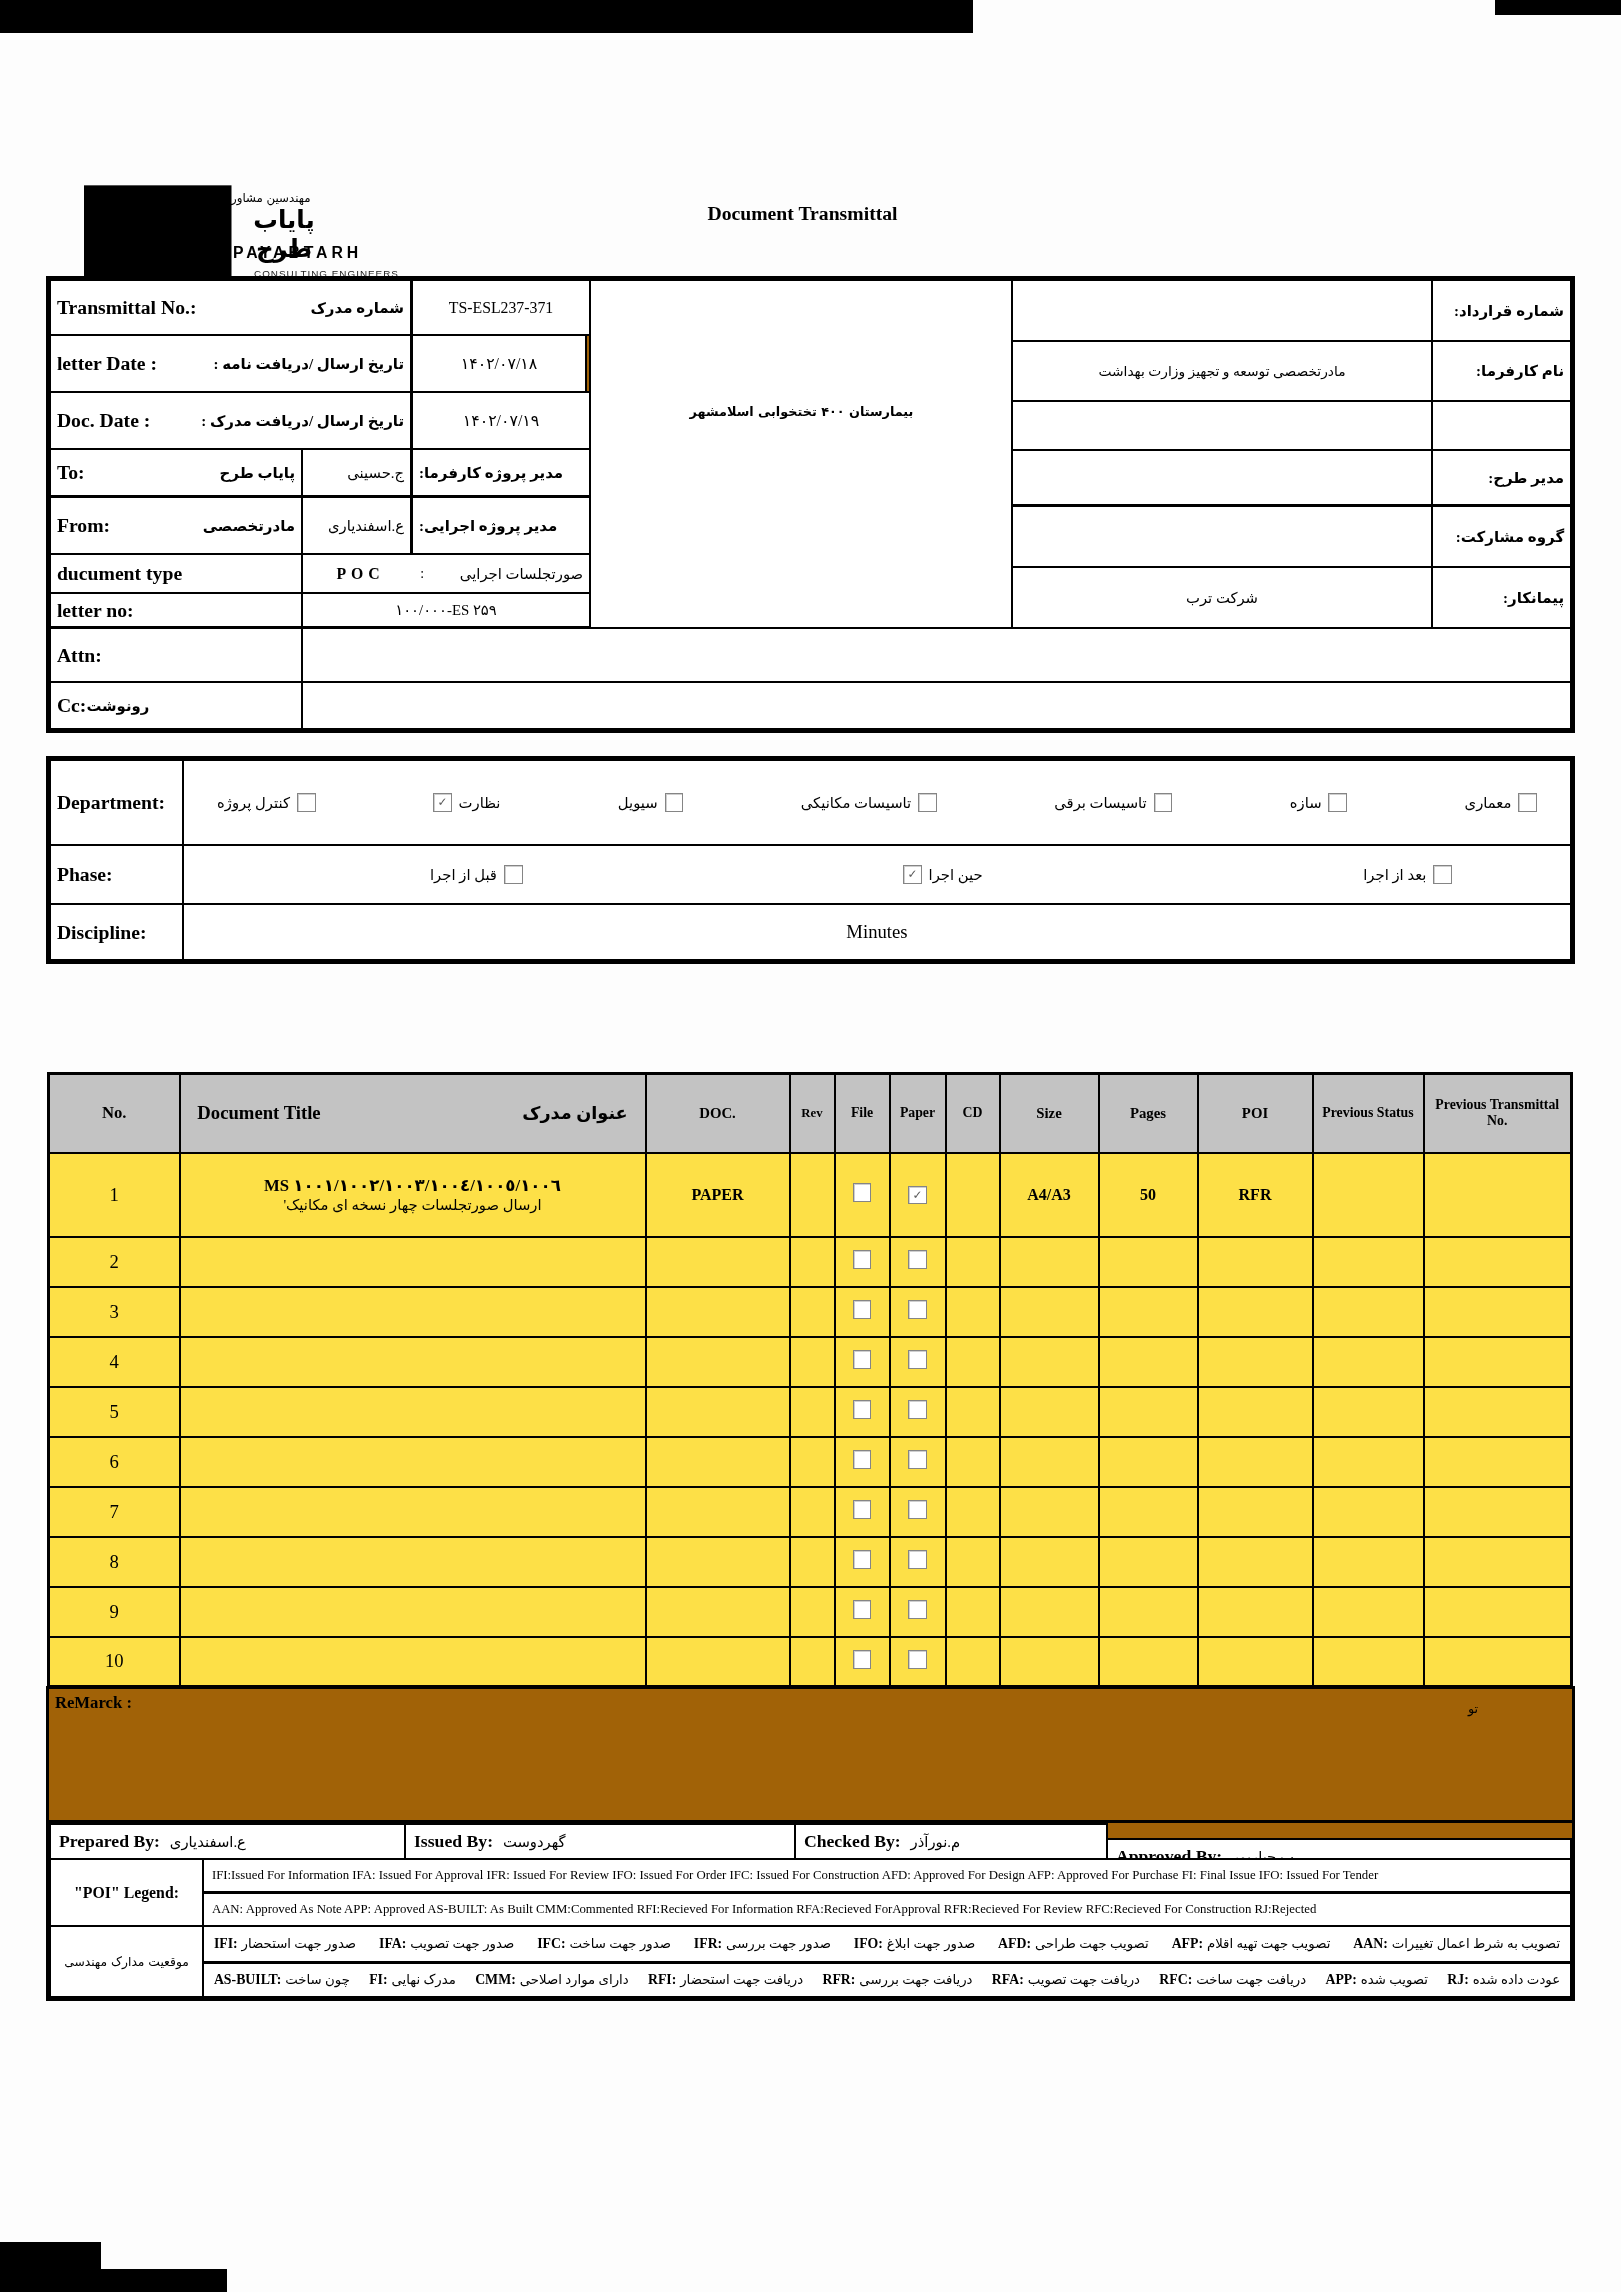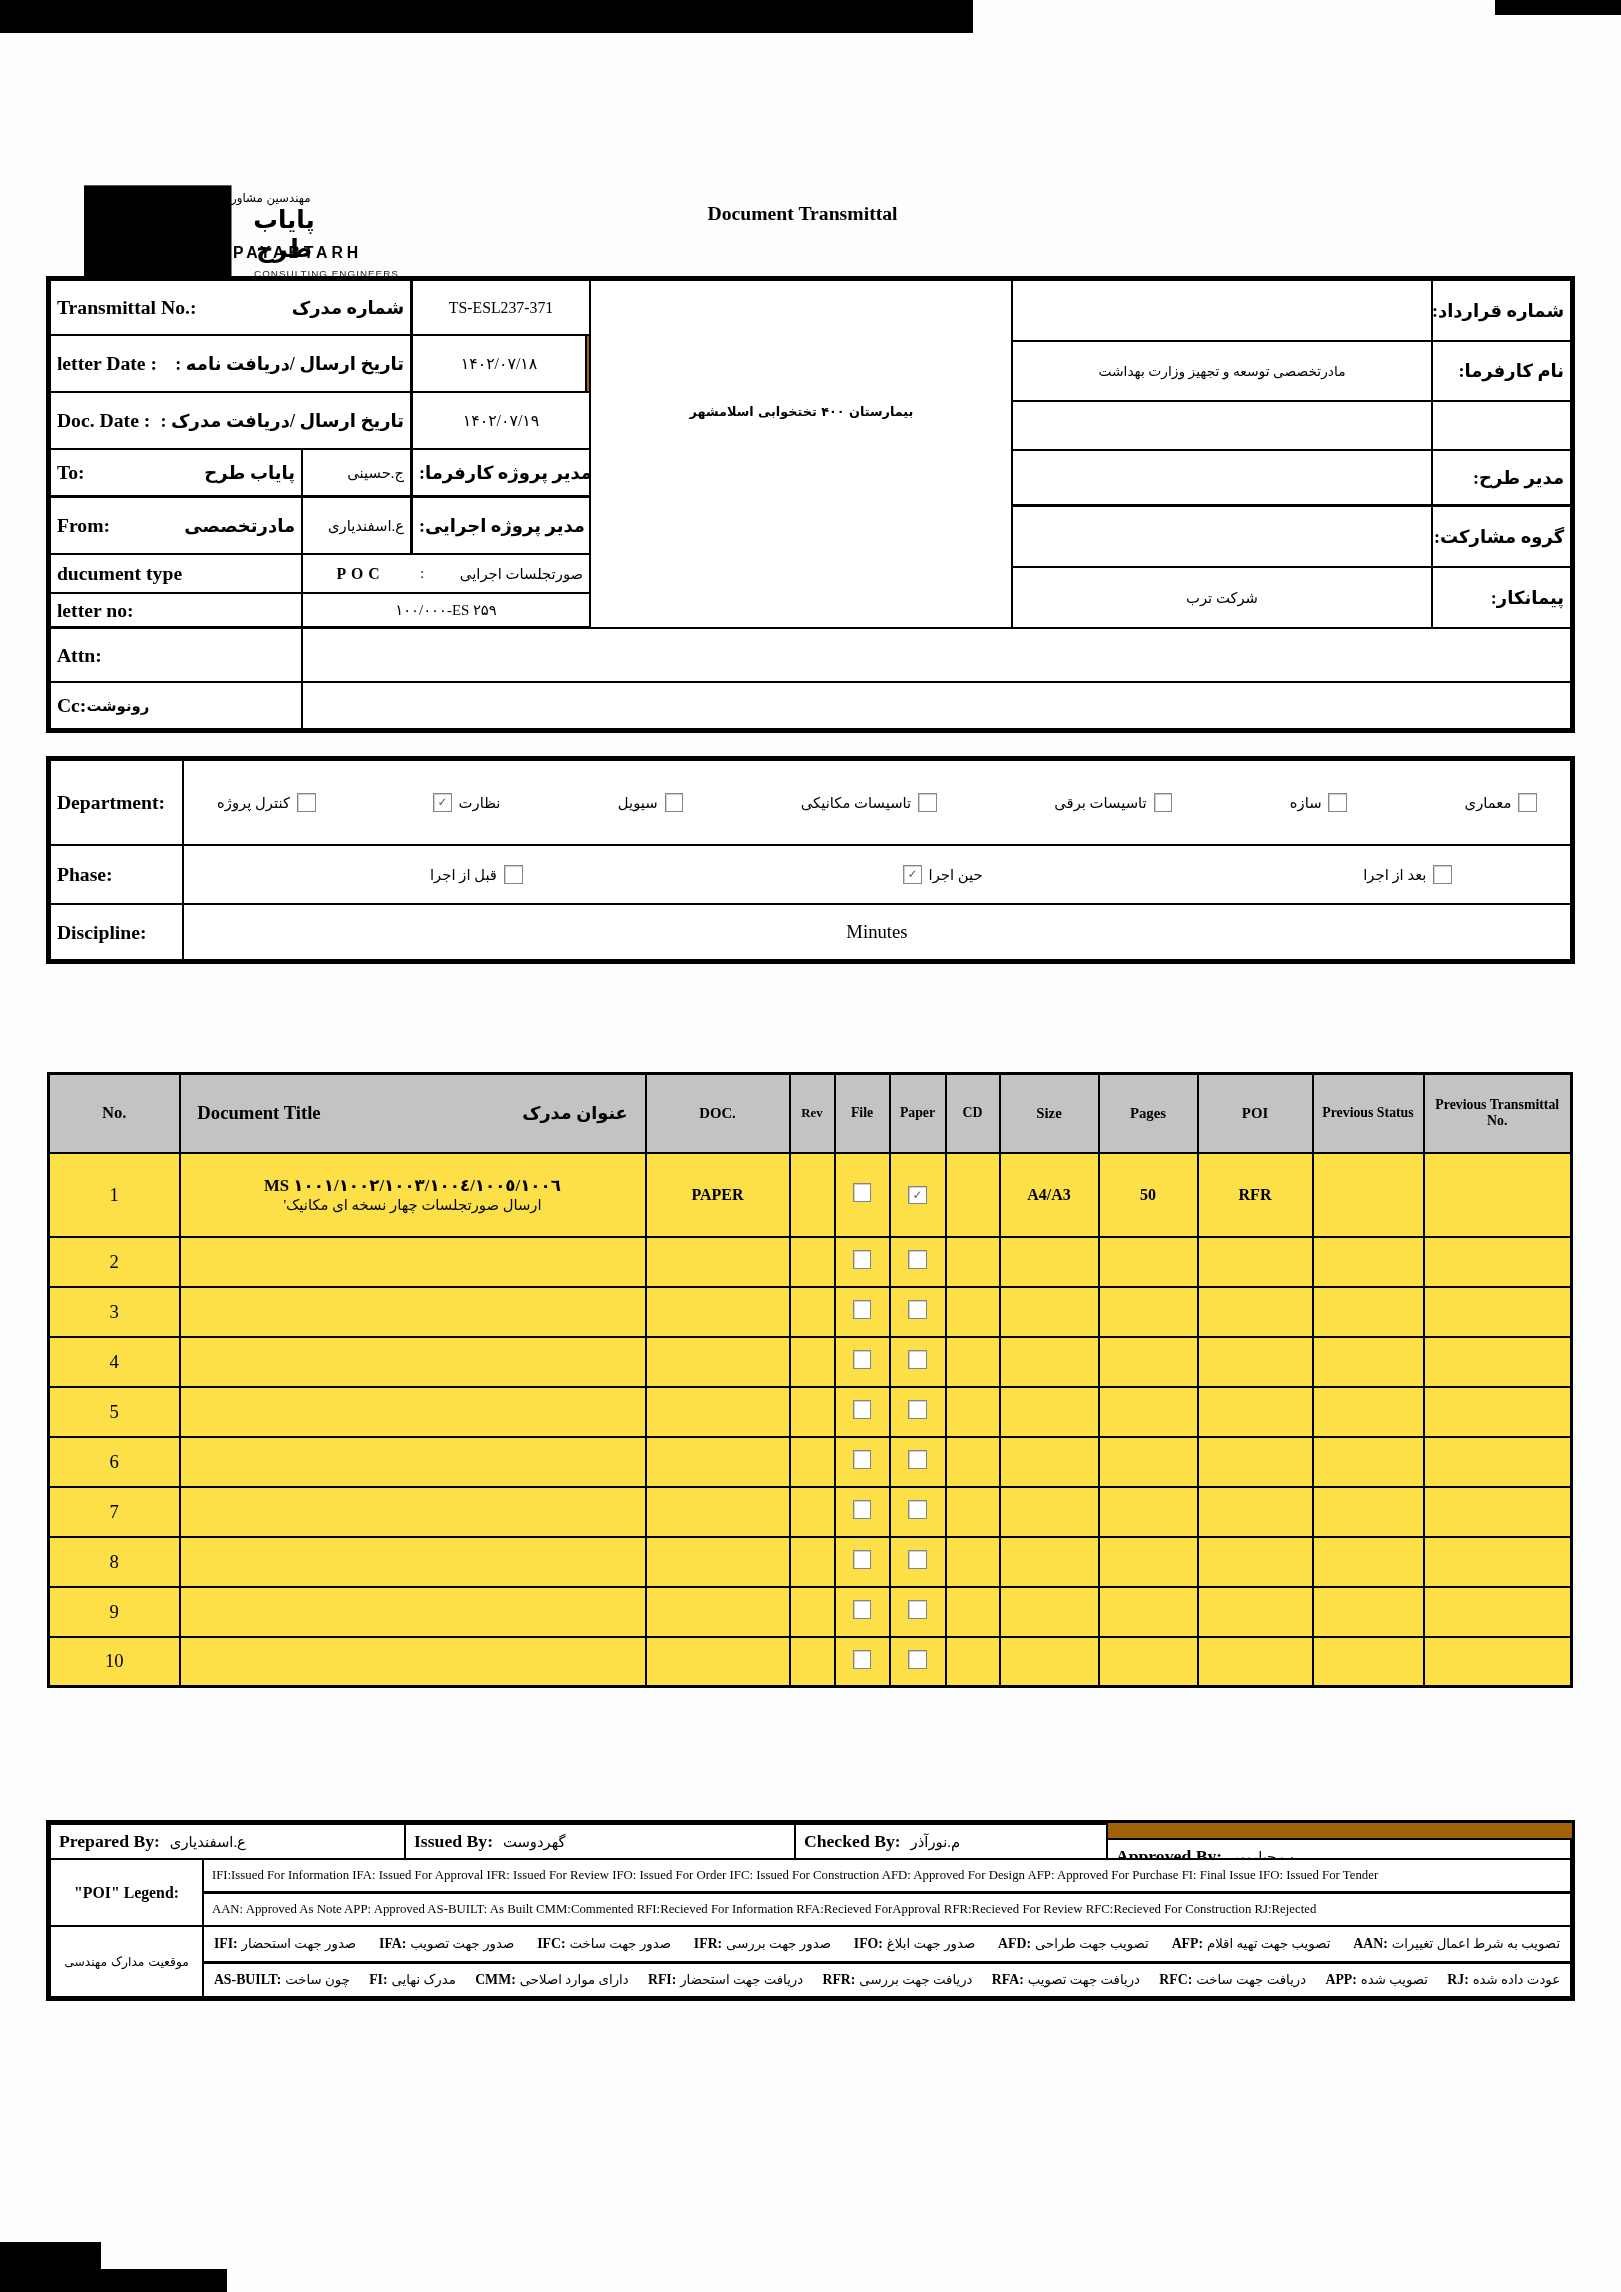--- a/index.html
+++ b/index.html
@@ -9,21 +9,21 @@
   .blk{position:absolute;background:#000;}
   .tbl{position:absolute;border:3px solid #000;background:#a16207;}
   .cell{position:absolute;box-sizing:border-box;border:2px solid #000;background:#fff;
         display:flex;align-items:center;overflow:hidden;padding:0 5.9px;}
   .c{justify-content:center;text-align:center;}
   .r{justify-content:flex-end;text-align:right;}
   .sb{justify-content:space-between;}
   .bold{font-weight:bold;}
   .rtl{direction:rtl;text-align:right;}
   .en-label{font-weight:bold;font-size:19.7px;white-space:nowrap;}
-  .fa-label{font-weight:bold;font-size:18px;white-space:nowrap;direction:rtl;}
+  .fa-label{font-weight:bold;font-size:15px;white-space:nowrap;direction:rtl;}
   .val{font-size:15.8px;}
   .chk{display:inline-flex;align-items:center;justify-content:center;width:16.7px;height:16.7px;
        border:1px solid #858585;background:#fff;font-size:11.8px;color:#5a5a5a;flex:0 0 auto;
        box-shadow:inset 1px 1px 0 #cfcfcf;}
   .chk-item{display:inline-flex;direction:ltr;align-items:center;gap:6.9px;}
   .chk-lab{font-size:14.8px;white-space:nowrap;direction:rtl;}
   .chkrow{display:flex;direction:rtl;align-items:center;justify-content:space-between;}
   table{border-collapse:collapse;table-layout:fixed;background:#fde047;}
   th,td{border:2px solid #000;overflow:hidden;padding:0 3px;}
   thead th{background:#c3c3c3;font-weight:bold;}
@@ -380,20 +380,24 @@
           <td class="c"></td>
           <td class="c bold"></td>
           <td class="c bold"></td>
           <td class="c bold"></td>
           <td class="c"></td>
           <td class="c"></td>
         </tr>
       </tbody>
   </table>
 
+  <div class="tbl" style="left:46px;top:1686px;width:1523px;height:134px;">
+    <span class="abs" style="left:5.9px;top:3.9px;font-size:16.7px;font-weight:bold;">ReMarck :</span>
+    <span class="abs rtl" style="left:1419px;top:11.8px;font-size:12.8px;font-family:'DejaVu Sans',sans-serif;">تو</span>
+  </div>
 
   <div class="tbl" style="left:46px;top:1820px;width:1523px;height:175px;">
     <div class="cell sig-cell" style="left:0;top:0;width:357px;height:37px;">
       <span class="en-label" style="font-size:17.7px;">Prepared By:</span>
       <span class="sig-name">ع.اسفندیاری</span>
     </div>
     <div class="cell sig-cell" style="left:355px;top:0;width:392px;height:37px;">
       <span class="en-label" style="font-size:17.7px;">Issued By:</span>
       <span class="sig-name">گهردوست</span>
     </div>

